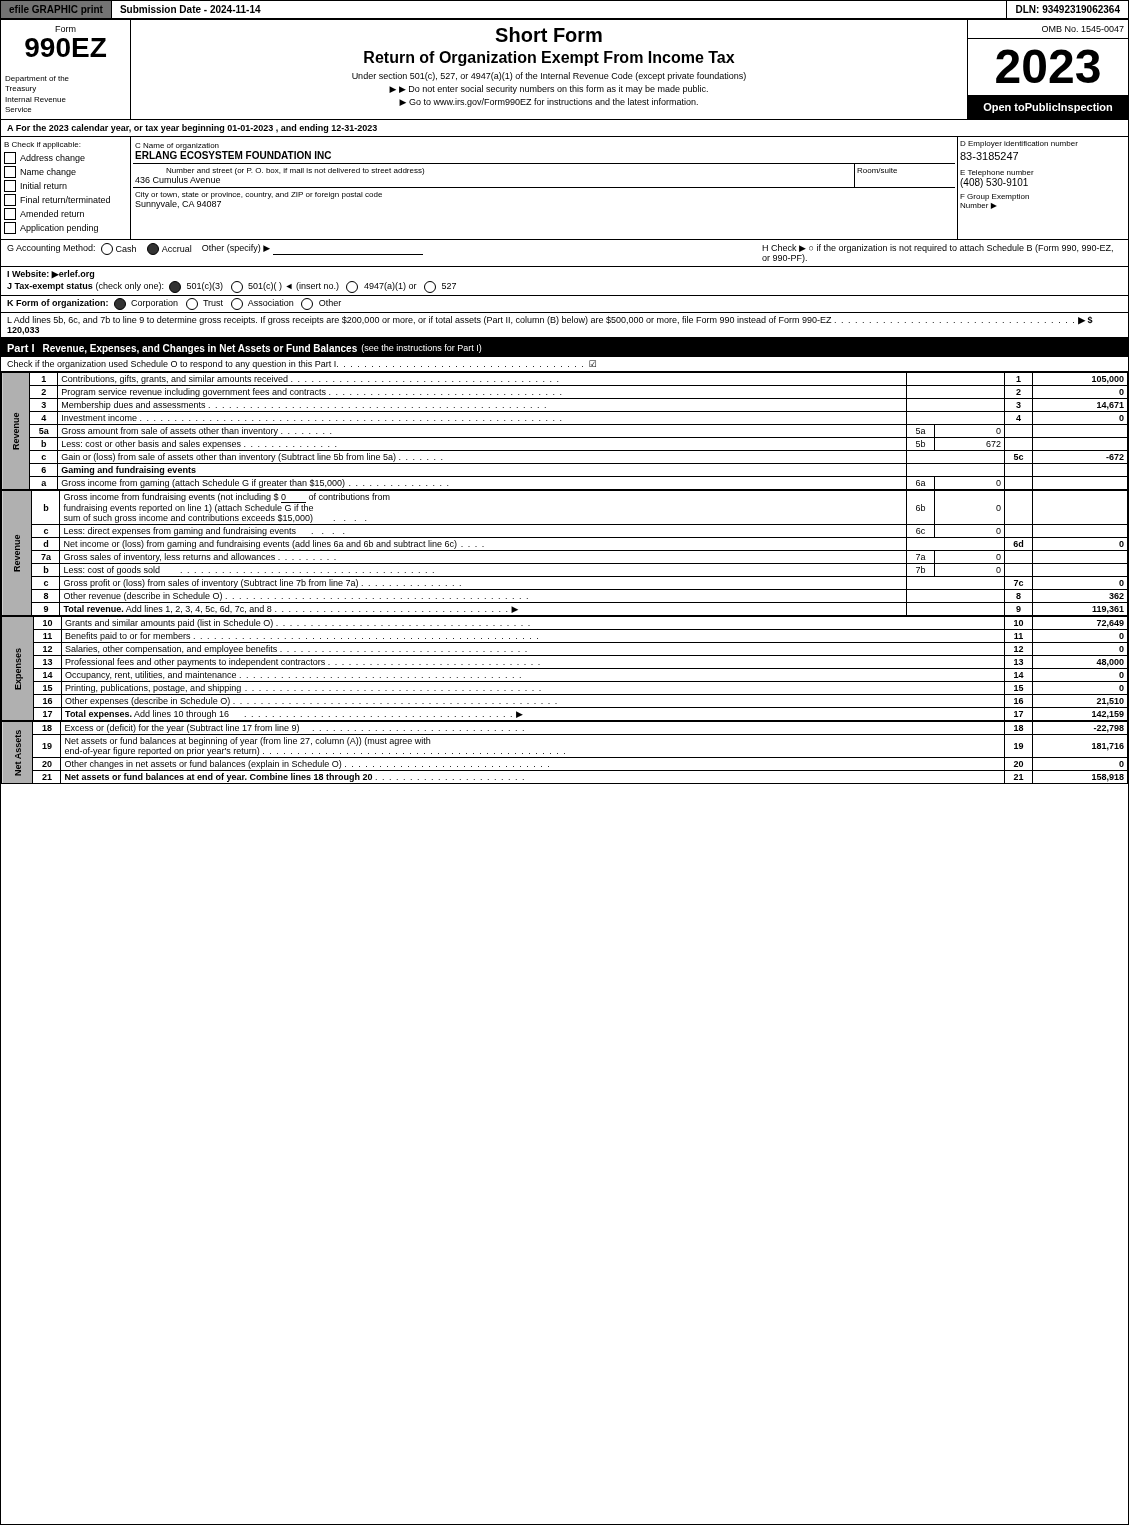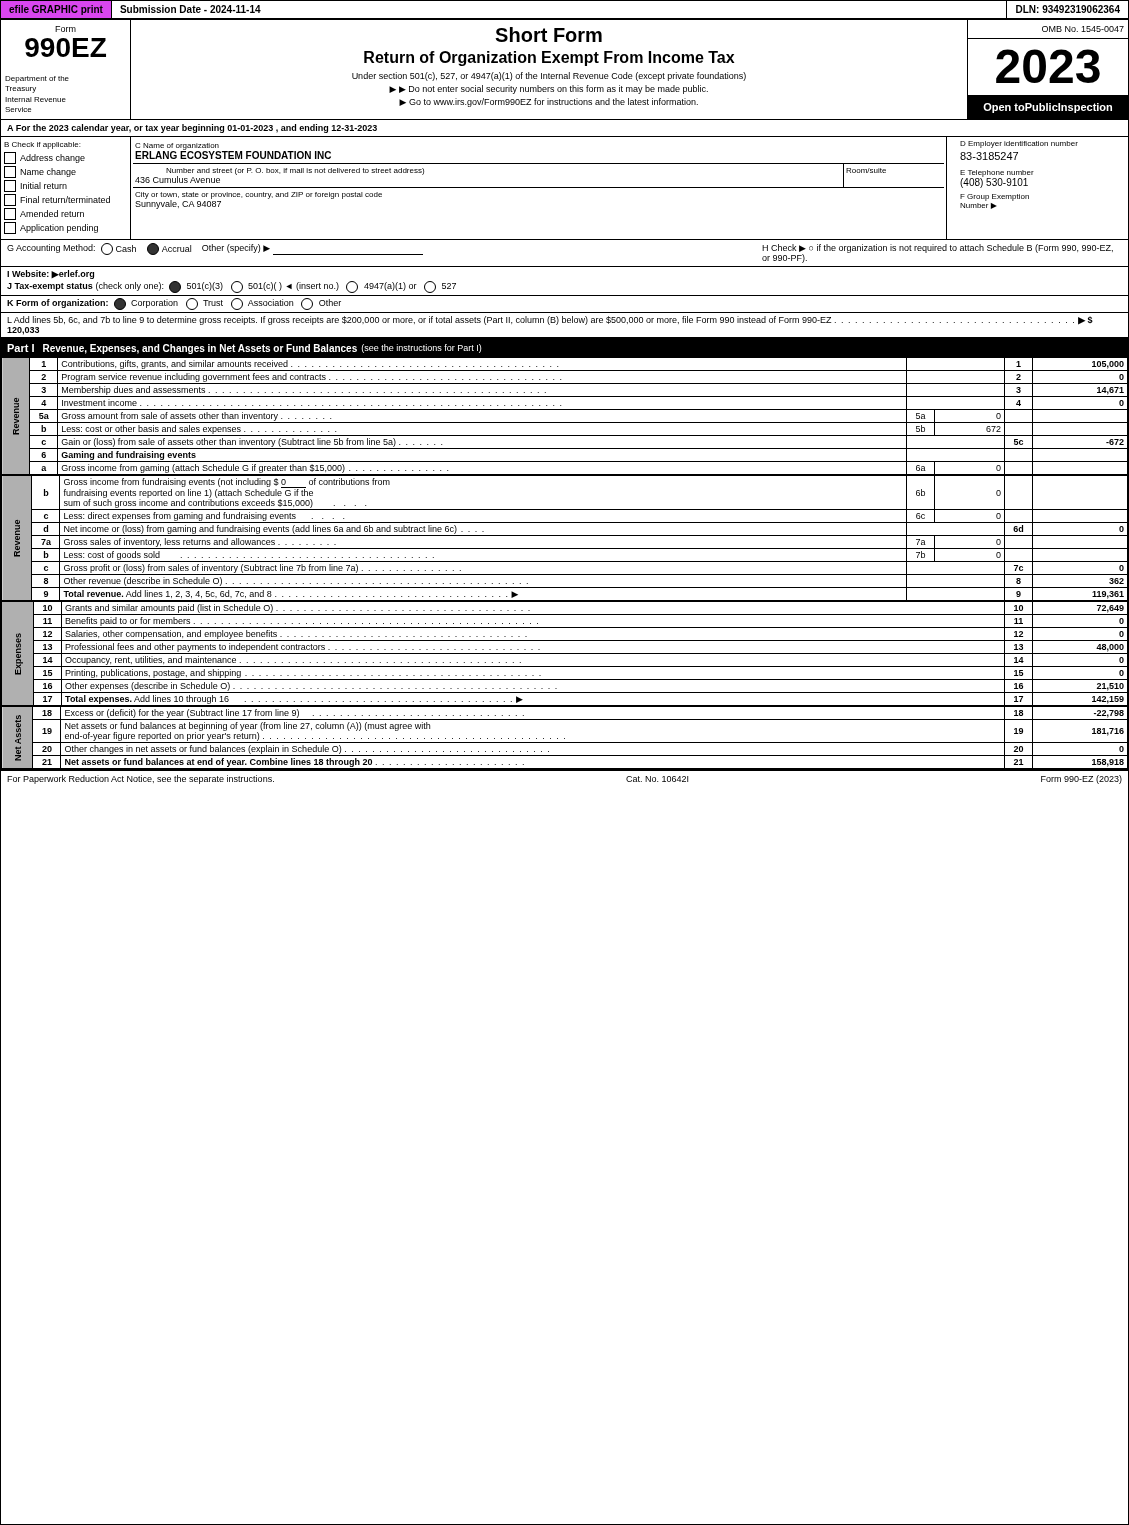--- a/index.html
+++ b/index.html
@@ -25,21 +25,21 @@
       align-items: stretch;
       border-bottom: 2px solid #000;
       font-size: 10px;
     }
     .header-efile {
       padding: 3px 8px;
       border-right: 1px solid #000;
       font-weight: bold;
       display: flex;
       align-items: center;
-      background: #d946ef;
+      background: #737373;
     }
     .header-submission {
       padding: 3px 8px;
       border-right: 1px solid #000;
       display: flex;
       align-items: center;
       font-weight: bold;
       flex: 1;
     }
     .header-dln {
@@ -195,21 +195,20 @@
     .org-room {
       width: 100px;
       padding: 2px;
     }
     .org-city-row {
       padding: 2px;
     }
     .ein-col {
       width: 170px;
       padding: 2px;
-      margin-left: 11px;
     }
     .ein-label { font-size: 8px; }
     .ein-value { font-size: 11px; padding: 2px 0; }
     .phone-label { font-size: 8px; margin-top: 4px; }
     .phone-value { font-size: 10px; }
     .group-exemption {
       font-size: 8px;
       margin-top: 4px;
     }
 
@@ -446,20 +445,25 @@
     <span style="letter-spacing:1px;"> . . . . . . . . . . . . . . . . . . . . . . . . . . . . . . . . . . .</span>
     <span style="font-weight:bold;"> ▶ $ </span>
     <span style="font-weight:bold;">120,033</span>
   </div>
 
   <div class="part-header">
     <span class="part-label">Part I</span>
     <span>Revenue, Expenses, and Changes in Net Assets or Fund Balances</span>
     <span style="font-weight:normal; font-size:9px; margin-left:4px;">(see the instructions for Part I)</span>
   </div>
+  <div class="part-check-row">
+    <span>Check if the organization used Schedule O to respond to any question in this Part I</span>
+    <span style="letter-spacing:1px;"> . . . . . . . . . . . . . . . . . . . . . . . . . . . . . . . . . . . .</span>
+    <span style="margin-left:4px;">☑</span>
+  </div>
 
   <table class="main-table">
     <tbody>
 
       <tr>
         <td class="side-bar" rowspan="9">Revenue</td>
         <td class="row-num">1</td>
         <td class="row-desc">Contributions, gifts, grants, and similar amounts received <span style="letter-spacing:1px;"> . . . . . . . . . . . . . . . . . . . . . . . . . . . . . . . . . . . . . . .</span></td>
         <td colspan="2" class="row-mid-val"></td>
         <td class="row-box-num">1</td>
@@ -678,19 +682,14 @@
       </tr>
       <tr>
         <td class="row-num"><b>21</b></td>
         <td class="row-desc"><b>Net assets or fund balances at end of year. Combine lines 18 through 20</b> <span style="letter-spacing:1px;"> . . . . . . . . . . . . . . . . . . . . . .</span></td>
         <td class="row-box-num"><b>21</b></td>
         <td class="row-amount"><b>158,918</b></td>
       </tr>
     </tbody>
   </table>
 
-  <div class="footer">
-    <span>For Paperwork Reduction Act Notice, see the separate instructions.</span>
-    <span>Cat. No. 10642I</span>
-    <span>Form 990-EZ (2023)</span>
-  </div>
 
 </div>
 
 </body></html>

